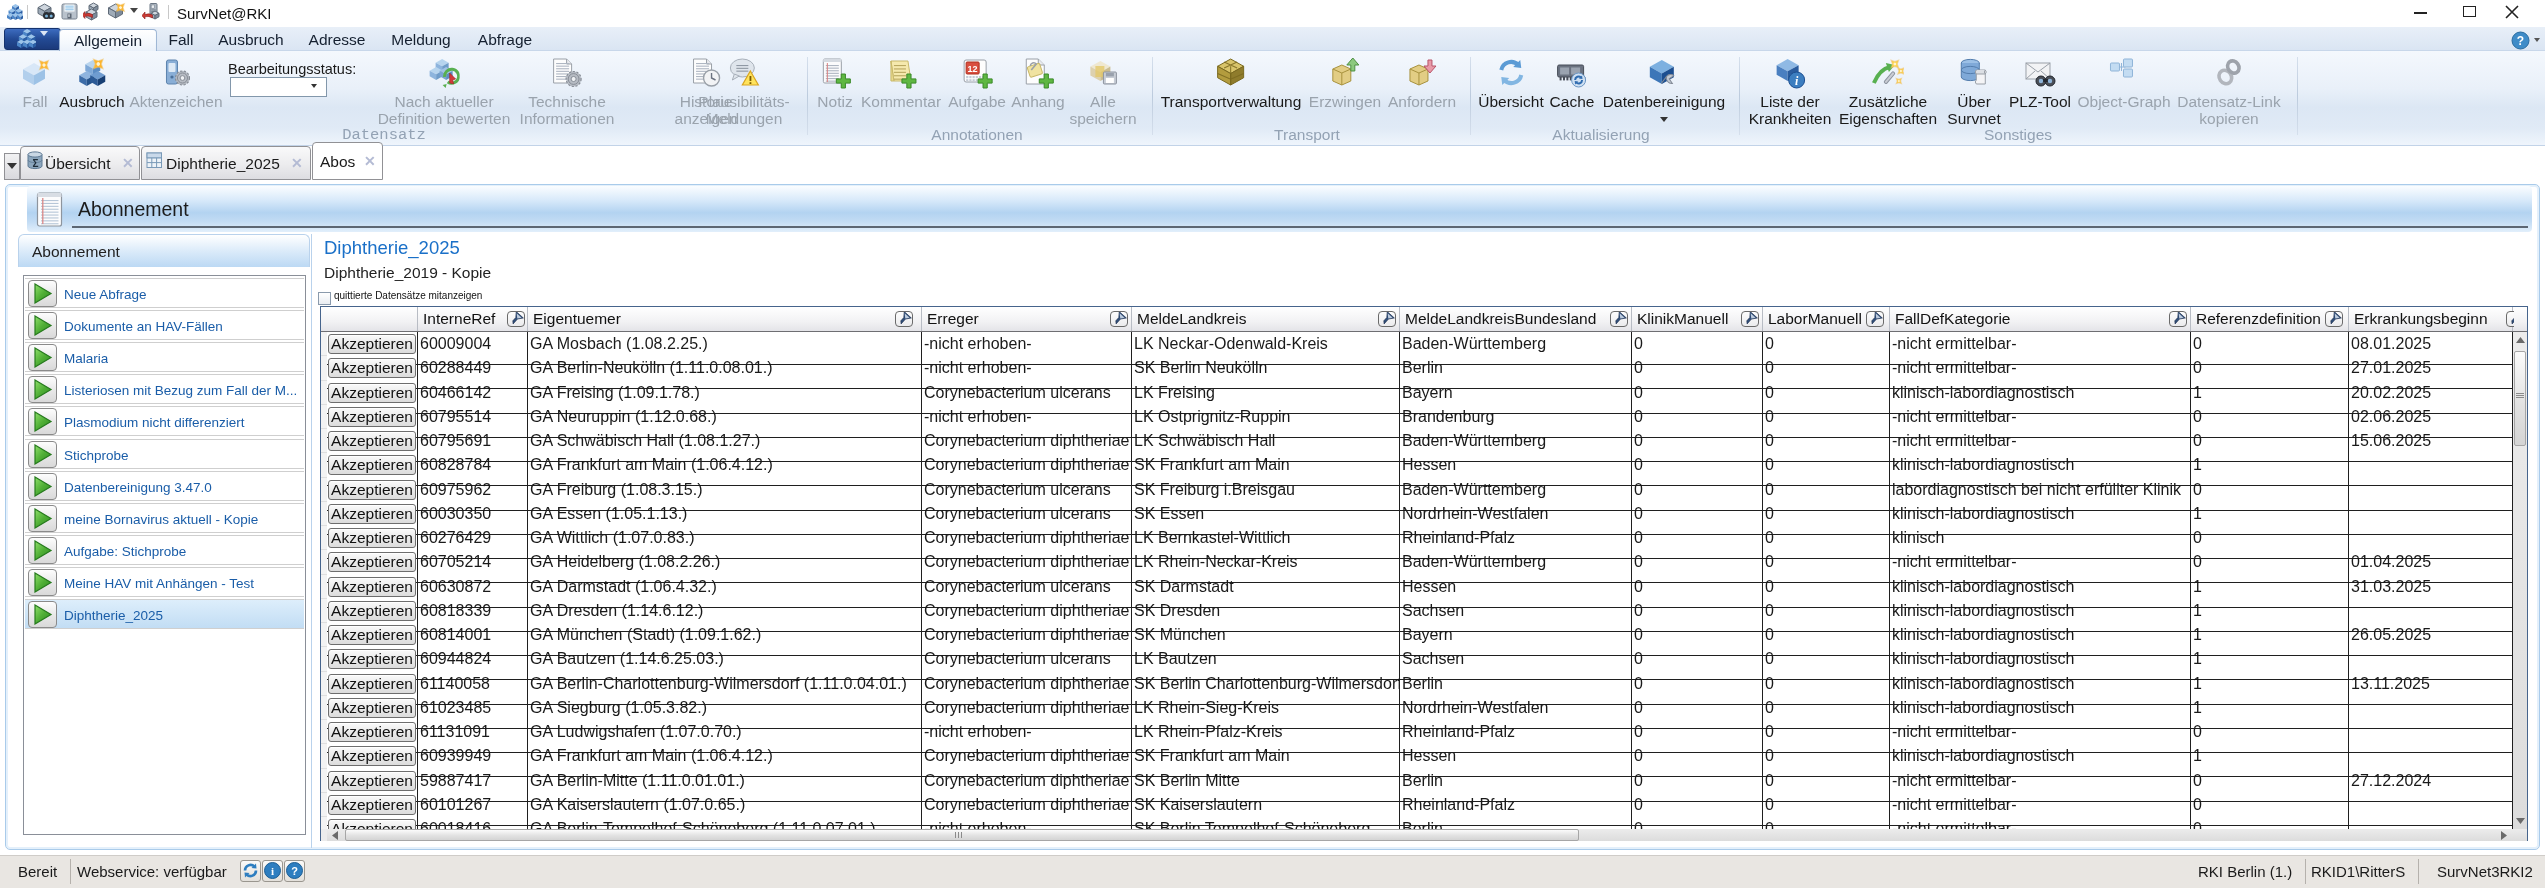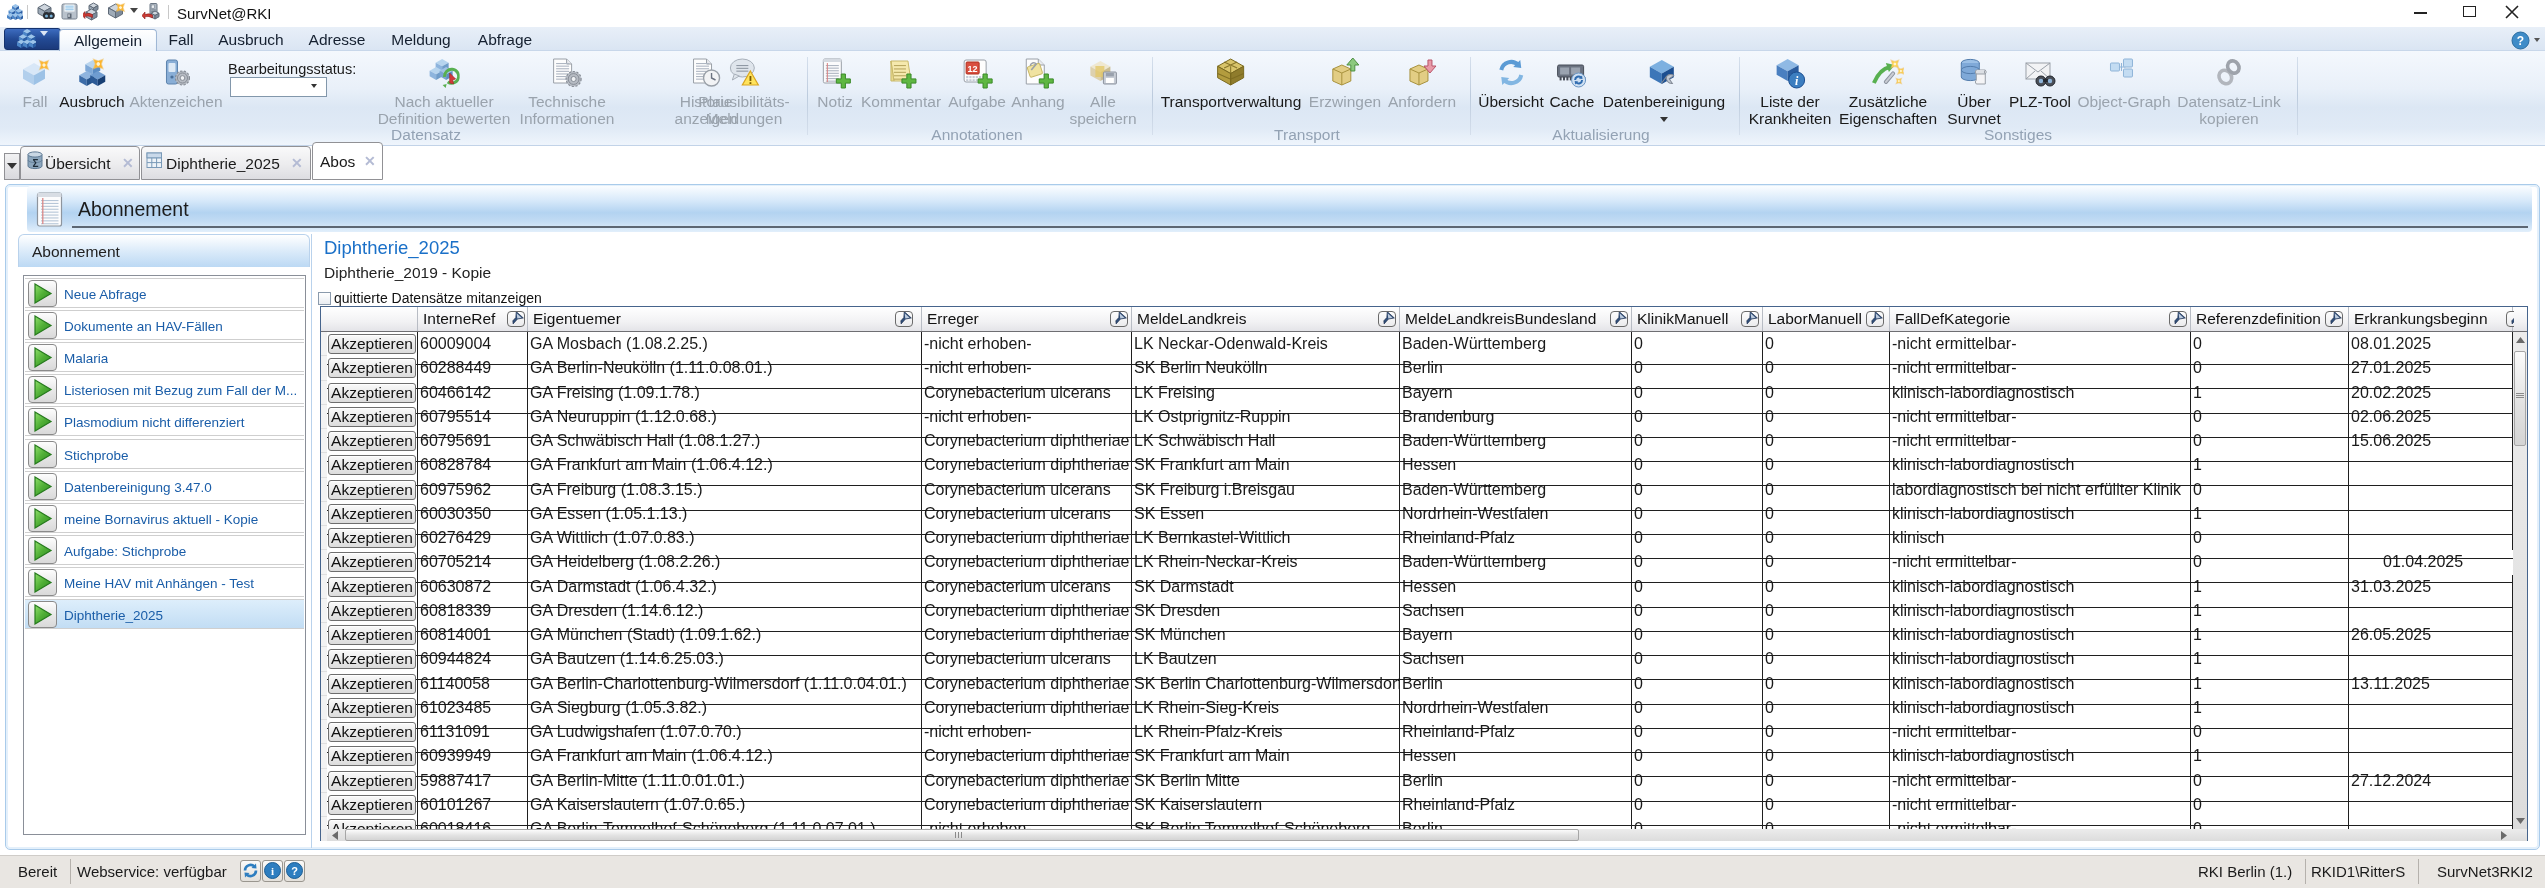--- a/index.html
+++ b/index.html
@@ -154,21 +154,21 @@
     <circle cx="9.5" cy="9.5" r="8.5" fill="#3f8cc8" stroke="#2a6ca0"></circle>
     <text x="9.5" y="14" text-anchor="middle" font-size="12" font-weight="bold" fill="#fff" font-family="Liberation Sans">?</text>
   </svg>
 <div class="abs" style="left:2534px;top:38px;width:0;height:0;border:3.5px solid transparent;border-top:4.5px solid #555;"></div>
 <div id="rbody" class="abs"></div>
 <div class="rgroupsep abs" style="left:807px;top:57px;"></div>
 <div class="rgroupsep abs" style="left:1152px;top:57px;"></div>
 <div class="rgroupsep abs" style="left:1470px;top:57px;"></div>
 <div class="rgroupsep abs" style="left:1739px;top:57px;"></div>
 <div class="rgroupsep abs" style="left:2297px;top:57px;"></div>
-<div class="rglabel" style="left:426px;">Datensatz</div>
+<div class="rglabel" style="left:384px;font-family:Liberation Mono, monospace;">Datensatz</div>
 <div class="rglabel" style="left:977px;">Annotationen</div>
 <div class="rglabel" style="left:1307px;">Transport</div>
 <div class="rglabel" style="left:1601px;">Aktualisierung</div>
 <div class="rglabel" style="left:2018px;">Sonstiges</div>
 <div class="rbtn dis" style="left:35px;"><svg width="32" height="32" viewBox="0 0 32 32" style="">
       <g>
         <path d="M15.0 6 L26 12.16 L15.0 18.32 L4 12.16 Z" fill="#d8e7f7" stroke="none"></path>
         <path d="M4 12.16 L15.0 18.32 L15.0 28 L4 21.84 Z" fill="#b2cfec" stroke="none"></path>
         <path d="M26 12.16 L15.0 18.32 L15.0 28 L26 21.84 Z" fill="#9dc2e6" stroke="none"></path>
         <g transform="rotate(45 25 8)">
@@ -664,21 +664,21 @@
           </defs>
           <path d="M4 1 L20 10.5 L4 20 Z" fill="url(#gg)" stroke="#267a1d" stroke-width="1.2"></path>
         </svg>
       </div>
       <div class="txt">Diphtherie_2025</div>
     </div>
 </div>
 <div class="abs" style="left:324px;top:237px;font-size:18.5px;color:#1a70c8;">Diphtherie_2025</div>
 <div class="abs" style="left:324px;top:264px;font-size:15.5px;color:#222;">Diphtherie_2019 - Kopie</div>
 <div class="abs" style="left:318px;top:292px;width:13px;height:13px;border:1px solid #8a9aac;background:linear-gradient(#fff,#e9edf2);"></div>
-<div class="abs" style="left:334px;top:290px;font-size:14px;color:#111;">quittierte Datensätze mitanzeigen</div>
+<div class="abs" style="left:334px;top:290px;font-size:10px;color:#111;">quittierte Datensätze mitanzeigen</div>
 <div id="tbl" class="abs">
 <div class="abs" style="left:0;top:0;width:6px;height:25px;background:linear-gradient(#ffffff,#f2f2f4 60%,#e4e4e8);border-bottom:1px solid #6e6e72;"></div>
 <div class="abs" style="left:0;top:25px;width:6px;height:497px;background:repeating-linear-gradient(#f3f3f3 0px,#f3f3f3 23.25px,#dfdfdf 23.25px,#dfdfdf 24.25px);"></div>
 <div class="abs" style="left:0;top:522px;width:6px;height:12px;background:#ececec;"></div>
 <div id="thead">
 <div class="th" style="left:0px;width:91px;">
         <span></span>
 </div>
 <div class="th" style="left:91px;width:110px;">
         <span>InterneRef</span>
@@ -914,21 +914,21 @@
         </div>
 <div class="cell" style="left:91px;width:110px;">60705214</div>
 <div class="cell" style="left:201px;width:394px;">GA Heidelberg (1.08.2.26.)</div>
 <div class="cell" style="left:595px;width:210px;">Corynebacterium diphtheriae</div>
 <div class="cell" style="left:805px;width:268px;">LK Rhein-Neckar-Kreis</div>
 <div class="cell" style="left:1073px;width:232px;">Baden-Württemberg</div>
 <div class="cell" style="left:1305px;width:131px;">0</div>
 <div class="cell" style="left:1436px;width:127px;">0</div>
 <div class="cell" style="left:1563px;width:301px;">-nicht ermittelbar-</div>
 <div class="cell" style="left:1864px;width:158px;">0</div>
-<div class="cell" style="left:2022px;width:164px;margin-left:32px;">01.04.2025</div>
+<div class="cell" style="left:2022px;width:164px;">01.04.2025</div>
 </div>
 <div class="row" style="top:242.5px;">
 <div class="cell" style="left:0;width:91px;">
           <div class="akz">Akzeptieren</div>
         </div>
 <div class="cell" style="left:91px;width:110px;">60630872</div>
 <div class="cell" style="left:201px;width:394px;">GA Darmstadt (1.06.4.32.)</div>
 <div class="cell" style="left:595px;width:210px;">Corynebacterium ulcerans</div>
 <div class="cell" style="left:805px;width:268px;">SK Darmstadt</div>
 <div class="cell" style="left:1073px;width:232px;">Hessen</div>

